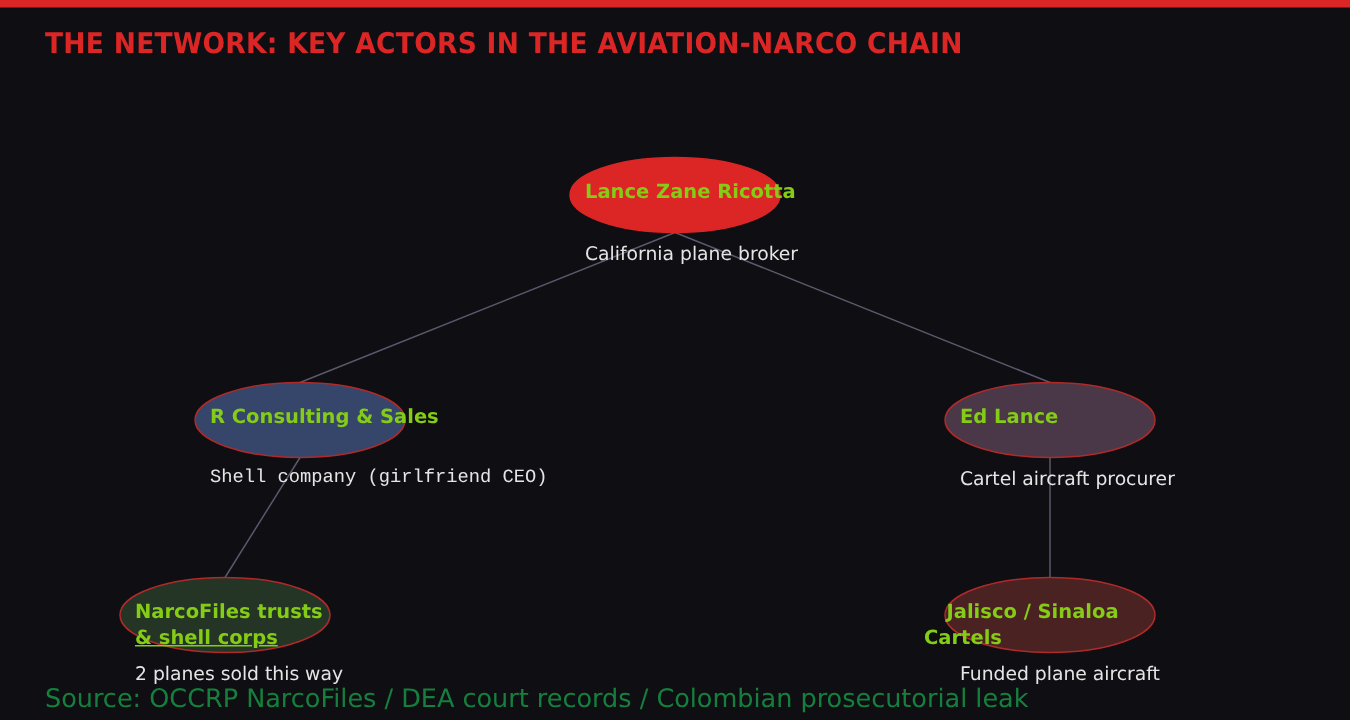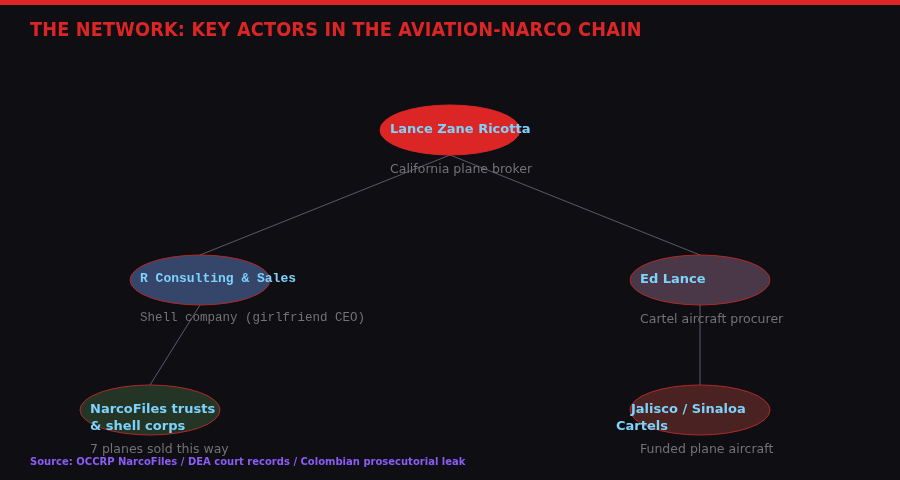--- a/index.html
+++ b/index.html
@@ -1,22 +1,22 @@
 <!DOCTYPE html>
 <html><head>
 <meta charset="utf-8">
 <style>
   html,body{margin:0;padding:0;}
   body{width:900px;height:480px;background:#0e0e13;overflow:hidden;position:relative;font-family:"DejaVu Sans",sans-serif;}
   .topbar{position:absolute;left:0;top:0;width:900px;height:5px;background:#dc2626;}
   .title{position:absolute;left:30px;top:18px;font-family:"DejaVu Sans",sans-serif;font-weight:bold;font-size:19px;color:#dc2626;letter-spacing:0.2px;white-space:nowrap;transform:scaleX(0.93);transform-origin:left;}
   svg.links{position:absolute;left:0;top:0;}
-  .label{position:absolute;font-weight:bold;font-size:13px;color:#7dd3fc;line-height:17px;white-space:nowrap;}
-  .sub{position:absolute;font-size:12.5px;color:#737373;white-space:nowrap;}
-  .source{position:absolute;left:30px;top:456px;font-size:10px;color:#8b5cf6;white-space:nowrap;font-weight:bold;}
+  .label{position:absolute;font-weight:bold;font-size:13px;color:#84cc16;line-height:17px;white-space:nowrap;}
+  .sub{position:absolute;font-size:12.5px;color:#e5e5e5;white-space:nowrap;}
+  .source{position:absolute;left:30px;top:456px;font-size:17px;color:#15803d;white-space:nowrap;}
 </style>
 </head>
 <body>
 
 <div class="topbar"></div>
 <div class="title">THE NETWORK: KEY ACTORS IN THE AVIATION-NARCO CHAIN</div>
 
 <svg class="links" width="900" height="480">
   <g stroke="#5a5a6e" stroke-width="1" fill="none">
     <line x1="450" y1="155" x2="200" y2="255"></line>
@@ -29,27 +29,27 @@
     <ellipse cx="200" cy="280" rx="70" ry="25" fill="#36466b"></ellipse>
     <ellipse cx="700" cy="280" rx="70" ry="25" fill="#4a3748"></ellipse>
     <ellipse cx="150" cy="410" rx="70" ry="25" fill="#243526"></ellipse>
     <ellipse cx="700" cy="410" rx="70" ry="25" fill="#4a2222"></ellipse>
   </g>
 </svg>
 
 <div class="label" style="left:390px;top:120px;">Lance Zane Ricotta</div>
 <div class="sub" style="left:390px;top:161px;">California plane broker</div>
 
-<div class="label" style="left:140px;top:270px;font-family:Liberation Mono, monospace;">R Consulting &amp; Sales</div>
+<div class="label" style="left:140px;top:270px;">R Consulting &amp; Sales</div>
 <div class="sub" style="left:140px;top:311px;font-family:Liberation Mono, monospace;">Shell company (girlfriend CEO)</div>
 
 <div class="label" style="left:640px;top:270px;">Ed Lance</div>
 <div class="sub" style="left:640px;top:311px;text-align:center;">Cartel aircraft procurer</div>
 
 <div class="label" style="left:90px;top:400px;">NarcoFiles trusts</div>
-<div class="label" style="left:90px;top:417px;">&amp; shell corps</div>
-<div class="sub" style="left:90px;top:441px;">7 planes sold this way</div>
+<div class="label" style="left:90px;top:417px;text-decoration:underline;">&amp; shell corps</div>
+<div class="sub" style="left:90px;top:441px;">2 planes sold this way</div>
 
 <div class="label" style="left:631px;top:400px;">Jalisco / Sinaloa</div>
 <div class="label" style="left:616px;top:417px;">Cartels</div>
 <div class="sub" style="left:640px;top:441px;">Funded plane aircraft</div>
 
 <div class="source">Source: OCCRP NarcoFiles / DEA court records / Colombian prosecutorial leak</div>
 
 </body></html>

